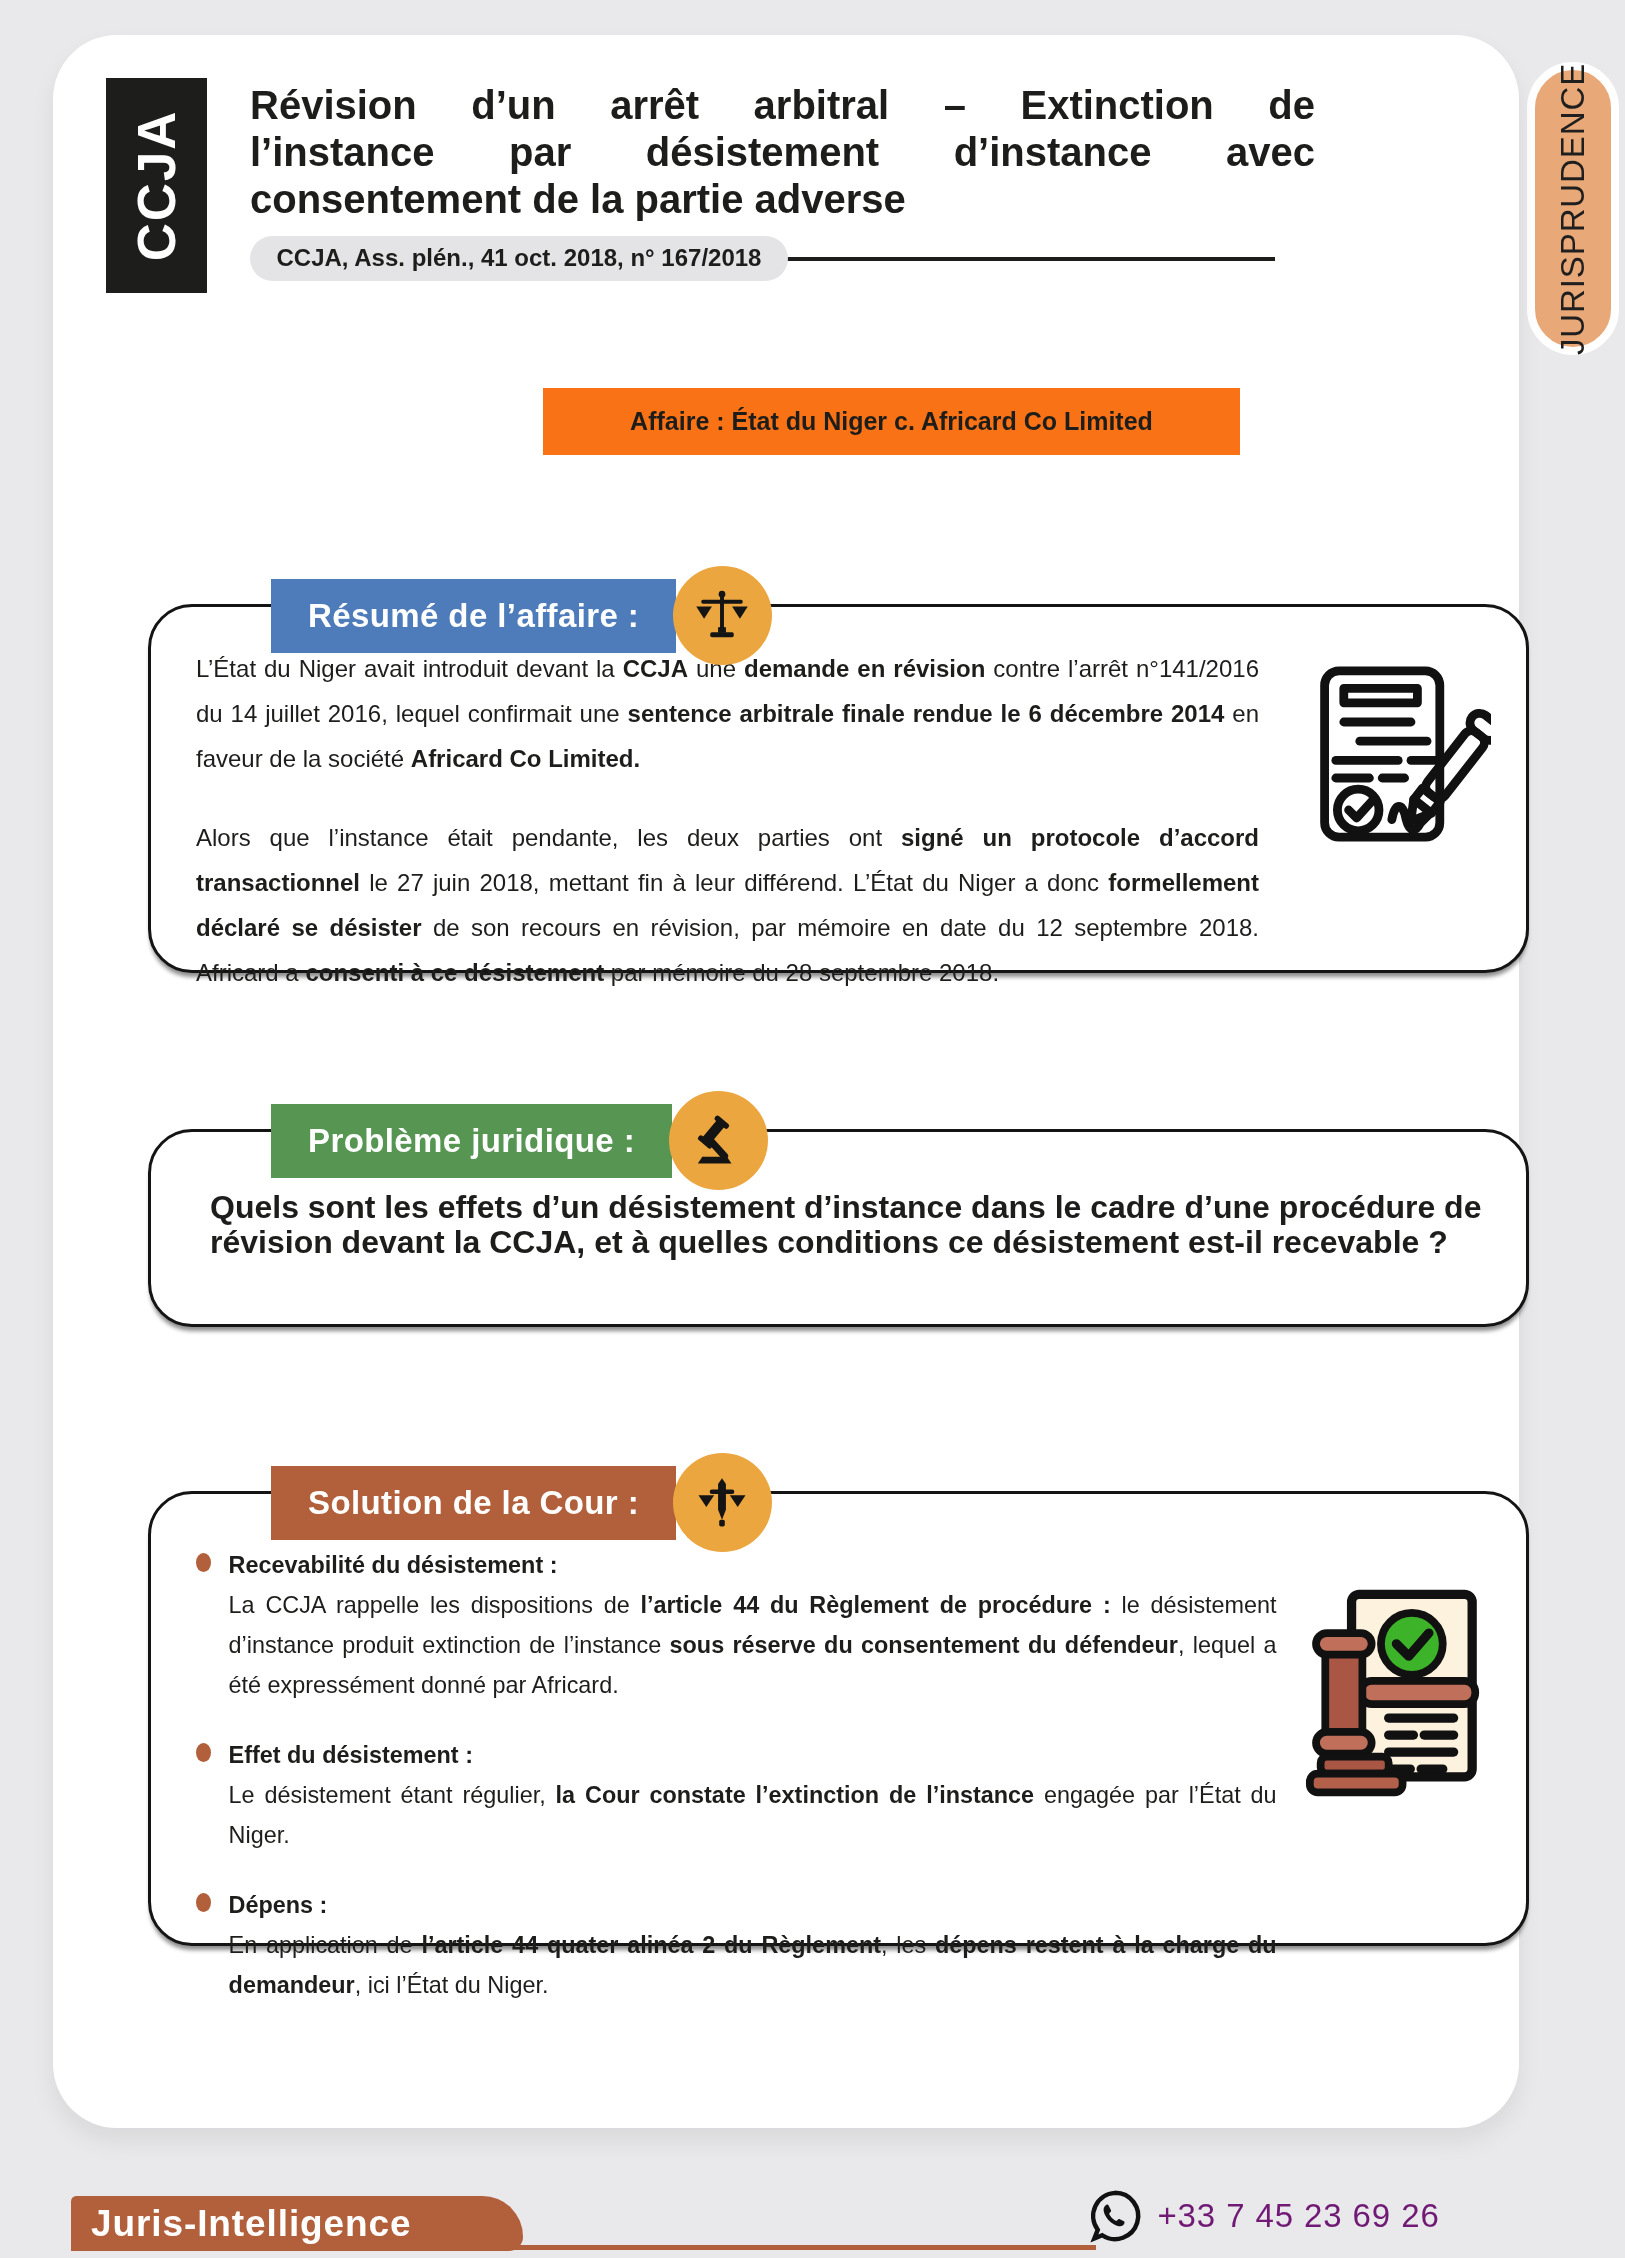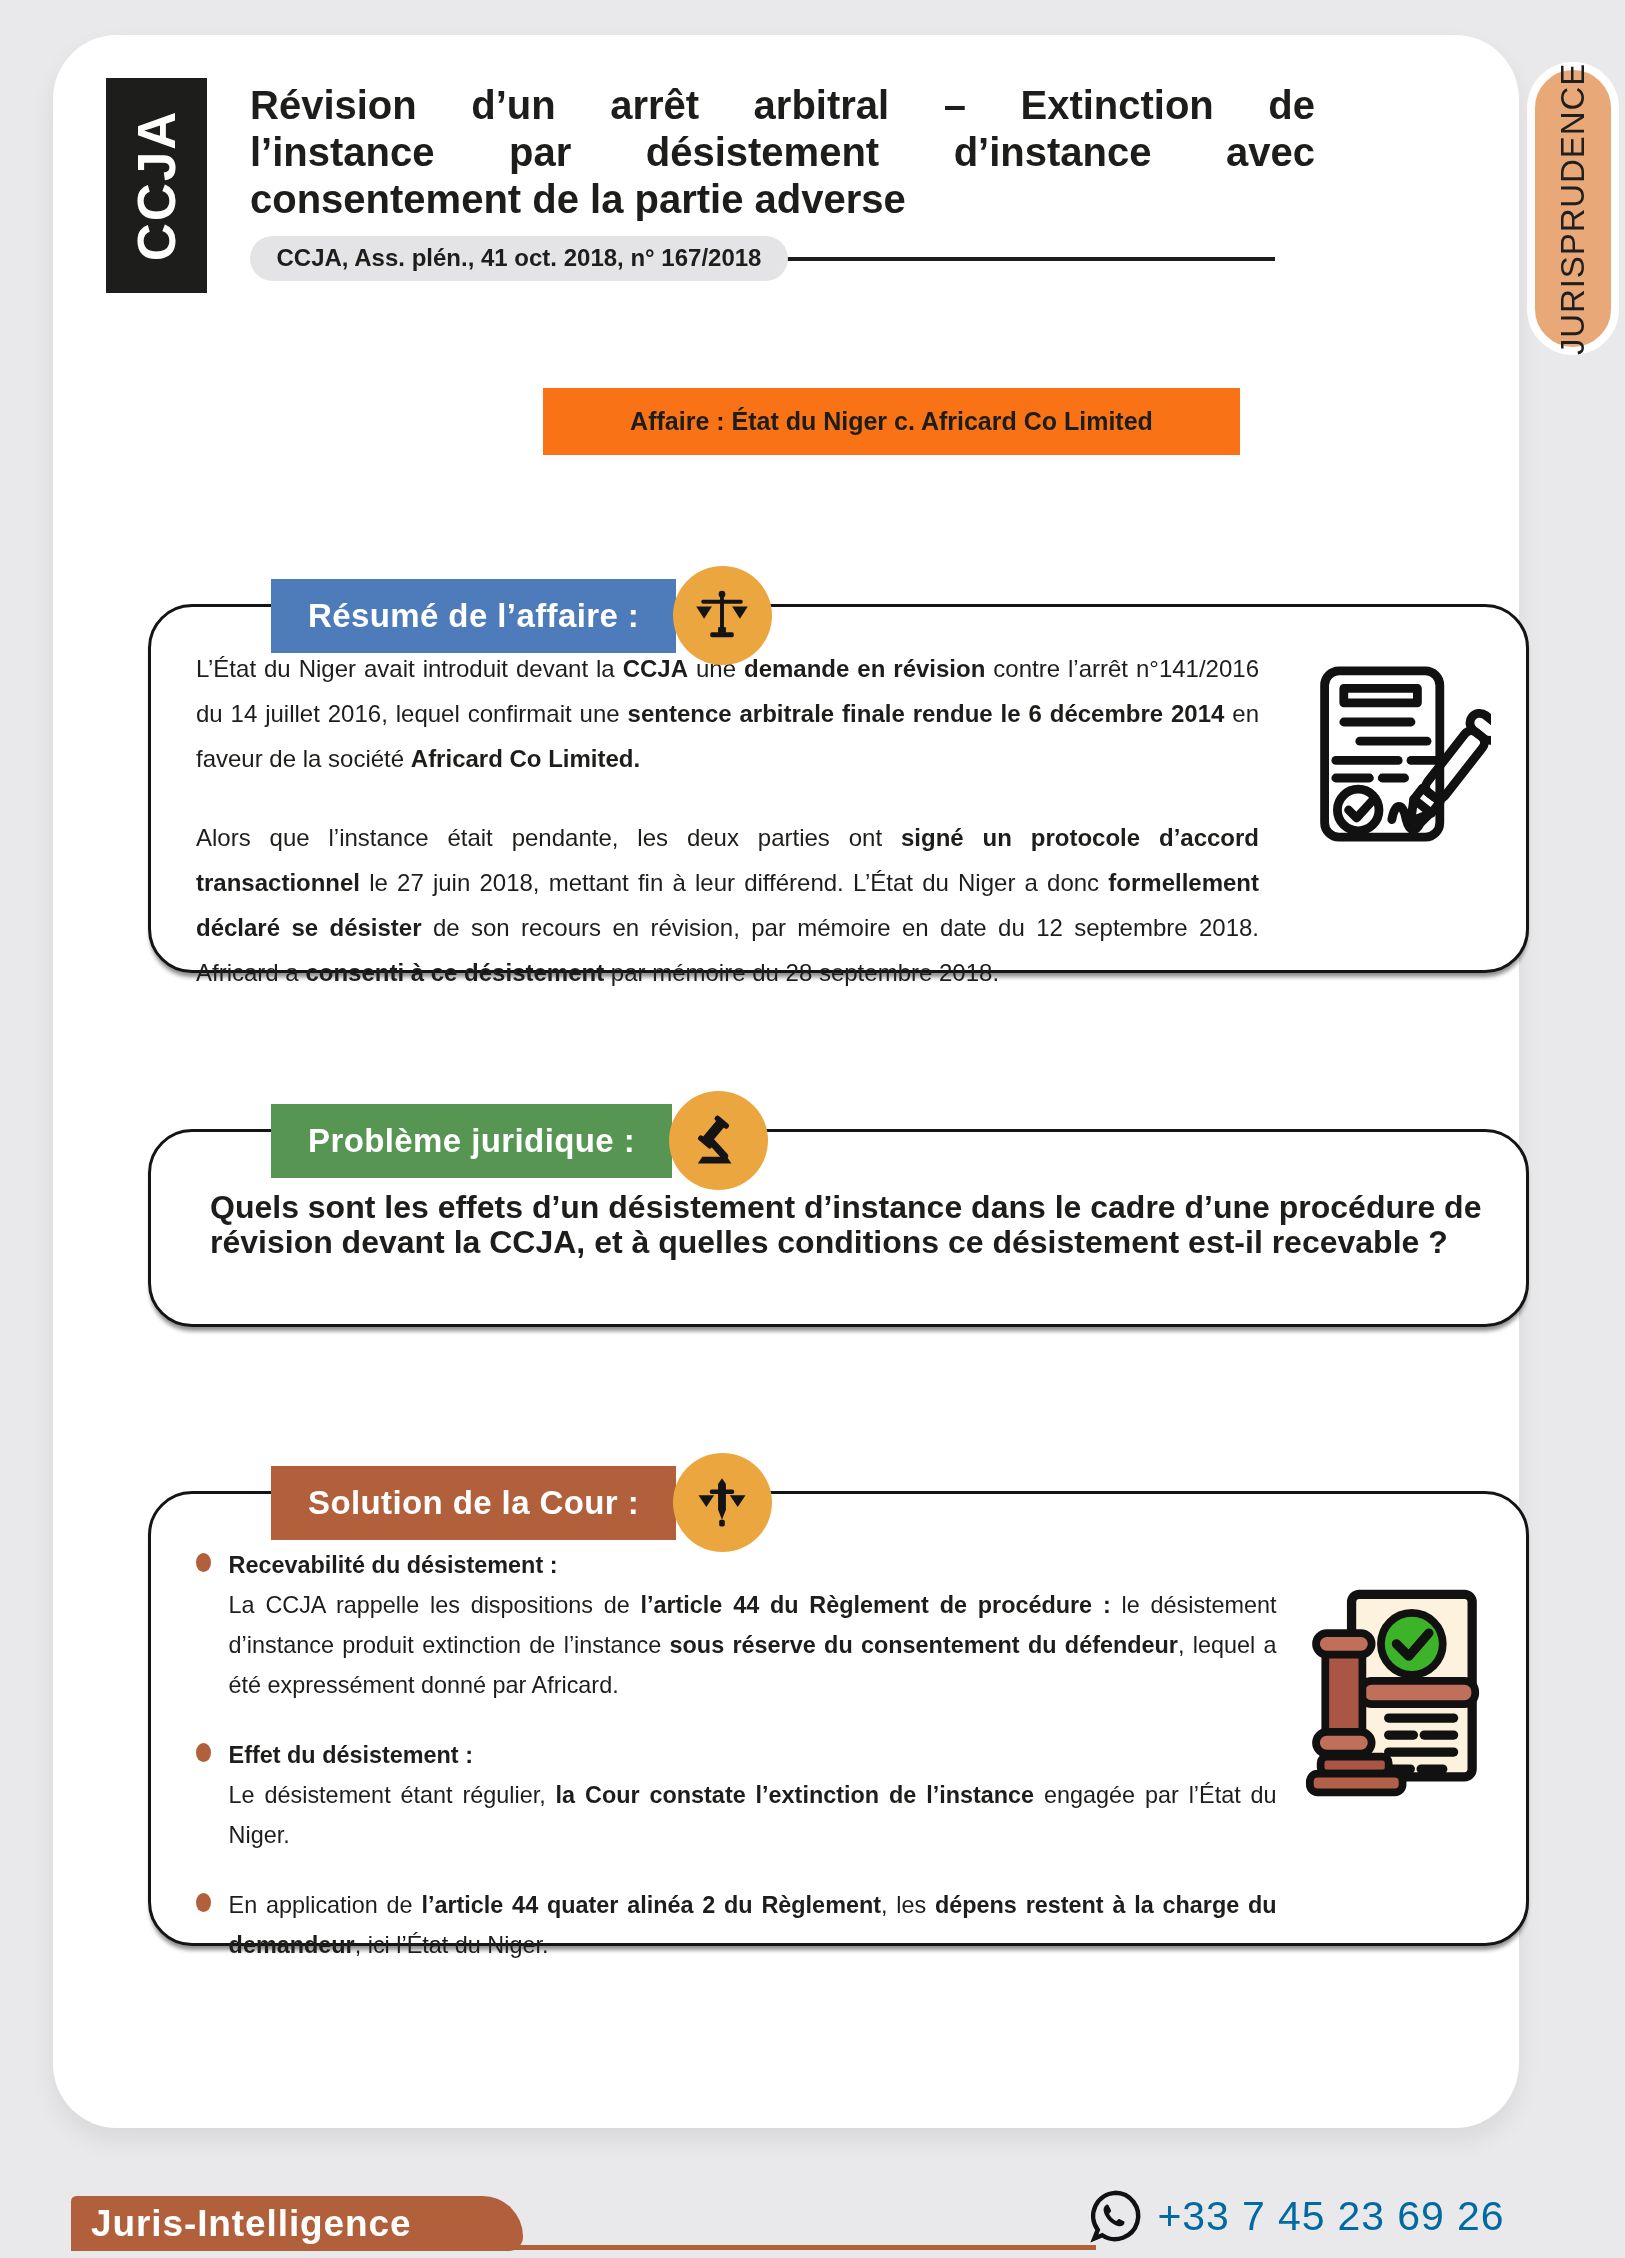--- a/index.html
+++ b/index.html
@@ -78,21 +78,21 @@
   .gavel-doc-icon { position:absolute; right:26.5px; top:88px; width:201px; height:228px; }
   
   .footer-bar {
     position:absolute; left:71px; top:2196px; width:452px; height:55px;
     border-radius:7px 55px 19.4px 0;
   }
   .footer-bar span { color:#fff; font-size:37px; font-weight:600; letter-spacing:0.9px; line-height:55px; padding-left:20px; display:inline-block; }
   .footer-line { position:absolute; left:71px; top:2245px; width:1025px; height:5.3px; }
   .phone-row { position:absolute; left:1085px; top:2186px; display:flex; align-items:center; }
   .phone-row svg { width:60px; height:60px; }
-  .phone-number { margin-left:12.4px; font-size:41px; font-weight:500; letter-spacing:0.9px; color:#0369a1; }
+  .phone-number { margin-left:12.4px; font-size:33px; font-weight:500; letter-spacing:0.9px; color:#701a75; }
 </style>
 </head>
 <body>
 
 <div id="page">
 
   <div class="side-tab" style="background: rgb(233, 168, 119);">
     <span>JURISPRUDENCE</span>
   </div>
 
@@ -200,20 +200,21 @@
         <div class="sol-bullet" style="background: rgb(178, 96, 59);"></div>
         <div class="sol-content">
           <div class="sol-title">Effet du désistement :</div>
           <div class="sol-text"><span>Le désistement étant régulier, </span><span class="b">la Cour constate l’extinction de l’instance</span><span> engagée par l’État du Niger.</span></div>
         </div>
       </div>
 
       <div class="sol-item">
         <div class="sol-bullet" style="background: rgb(178, 96, 59);"></div>
         <div class="sol-content">
+          <div class="sol-title">Dépens :</div>
           <div class="sol-text"><span>En application de </span><span class="b">l’article 44 quater alinéa 2 du Règlement</span><span>, les </span><span class="b">dépens restent à la charge du demandeur</span><span>, ici l’État du Niger.</span></div>
         </div>
       </div>
 
     </div>
     <div class="gavel-doc-icon">
       <svg viewBox="0 0 130 140">
         <rect x="34" y="8" width="78" height="118" rx="5" fill="#fdf2dd" stroke="#111" stroke-width="6"></rect>
         <circle cx="73" cy="40" r="20" fill="#3db32a" stroke="#111" stroke-width="5"></circle>
         <path d="M63 40 l8 8 l13 -15" fill="none" stroke="#111" stroke-width="6" stroke-linecap="round" stroke-linejoin="round"></path>

